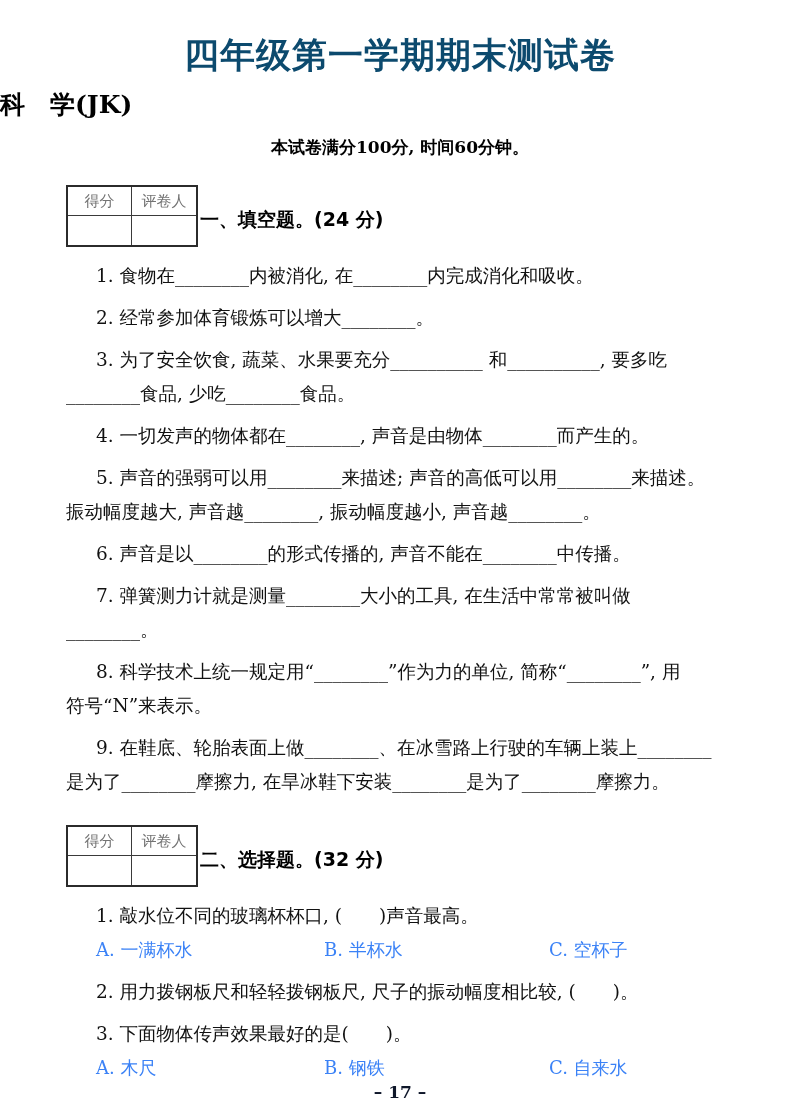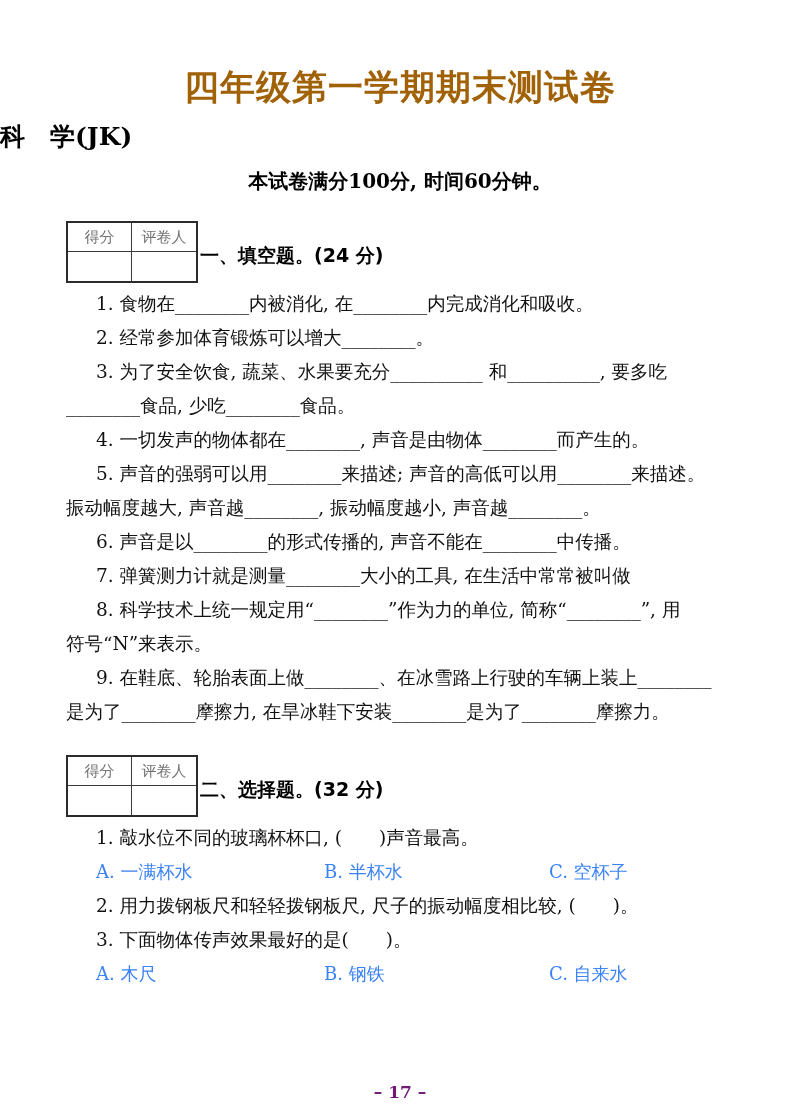--- a/index.html
+++ b/index.html
@@ -26,39 +26,39 @@
   }
 
   
   .doc-title {
     text-align: center;
     font-family: "DejaVu Serif", "Liberation Serif", serif;
     font-weight: bold;
     font-size: 35px;
     letter-spacing: 1px;
     margin: 0;
-    padding-top: 68px;
+    padding-top: 36px;
     line-height: 1.1;
-    color: #a16207;
+    color: #0c4a6e;
   }
   .doc-subtitle {
     text-align: left;
     font-family: "DejaVu Serif", "Liberation Serif", serif;
     font-size: 25px;
     font-weight: 600;
     margin: 0;
     padding-top: 16px;
     line-height: 1.1;
     color: #000;
     white-space: pre;
   }
   .doc-info {
     text-align: center;
     font-family: "DejaVu Serif", "Liberation Serif", serif;
-    font-size: 20px;
+    font-size: 17px;
     font-weight: 600;
     margin: 0;
     padding-top: 18px;
     color: #000;
   }
 
   
   .section-head {
     position: relative;
     margin-top: 26px;
@@ -105,21 +105,21 @@
   .qblock { padding: 0 58px 0 66px; }
 
   .qline {
     font-family: "DejaVu Serif", "Liberation Serif", serif;
     font-size: 18.5px;
     line-height: 34px;
     color: #111;
     white-space: pre-wrap;
     word-break: break-all;
   }
-  .qline.indent { text-indent: 30px; }
+  .qline.indent { text-indent: 30px; margin-top: 8px; }
   .qline.flush  { text-indent: 0; }
 
   
   .opt-row {
     display: flex;
     font-family: "DejaVu Serif", "Liberation Serif", serif;
     font-size: 18px;
     line-height: 34px;
     color: #3b82f6;
     text-indent: 0;
@@ -132,21 +132,21 @@
 
   
   .page-number {
     position: absolute;
     left: 0; right: 0;
     bottom: 18px;
     text-align: center;
     font-family: "DejaVu Serif", "Liberation Serif", serif;
     font-weight: bold;
     font-size: 17px;
-    color: #701a75;
+    color: #0f172a;
   }
 </style>
 </head>
 <body>
 
 <div class="page">
 
   <h1 class="doc-title">四年级第一学期期末测试卷</h1>
   <div class="doc-subtitle">科　学(JK)</div>
   <div class="doc-info">本试卷满分100分, 时间60分钟。</div>
@@ -170,20 +170,21 @@
     <div class="qline flush">________食品, 少吃________食品。</div>
 
     <div class="qline indent">4. 一切发声的物体都在________, 声音是由物体________而产生的。</div>
 
     <div class="qline indent">5. 声音的强弱可以用________来描述; 声音的高低可以用________来描述。</div>
     <div class="qline flush">振动幅度越大, 声音越________, 振动幅度越小, 声音越________。</div>
 
     <div class="qline indent">6. 声音是以________的形式传播的, 声音不能在________中传播。</div>
 
     <div class="qline indent">7. 弹簧测力计就是测量________大小的工具, 在生活中常常被叫做</div>
+    <div class="qline flush">________。</div>
 
     <div class="qline indent">8. 科学技术上统一规定用“________”作为力的单位, 简称“________”, 用</div>
     <div class="qline flush">符号“N”来表示。</div>
 
     <div class="qline indent">9. 在鞋底、轮胎表面上做________、在冰雪路上行驶的车辆上装上________</div>
     <div class="qline flush">是为了________摩擦力, 在旱冰鞋下安装________是为了________摩擦力。</div>
   </div>
 
   <div class="section-head">
     <div class="score-box">

